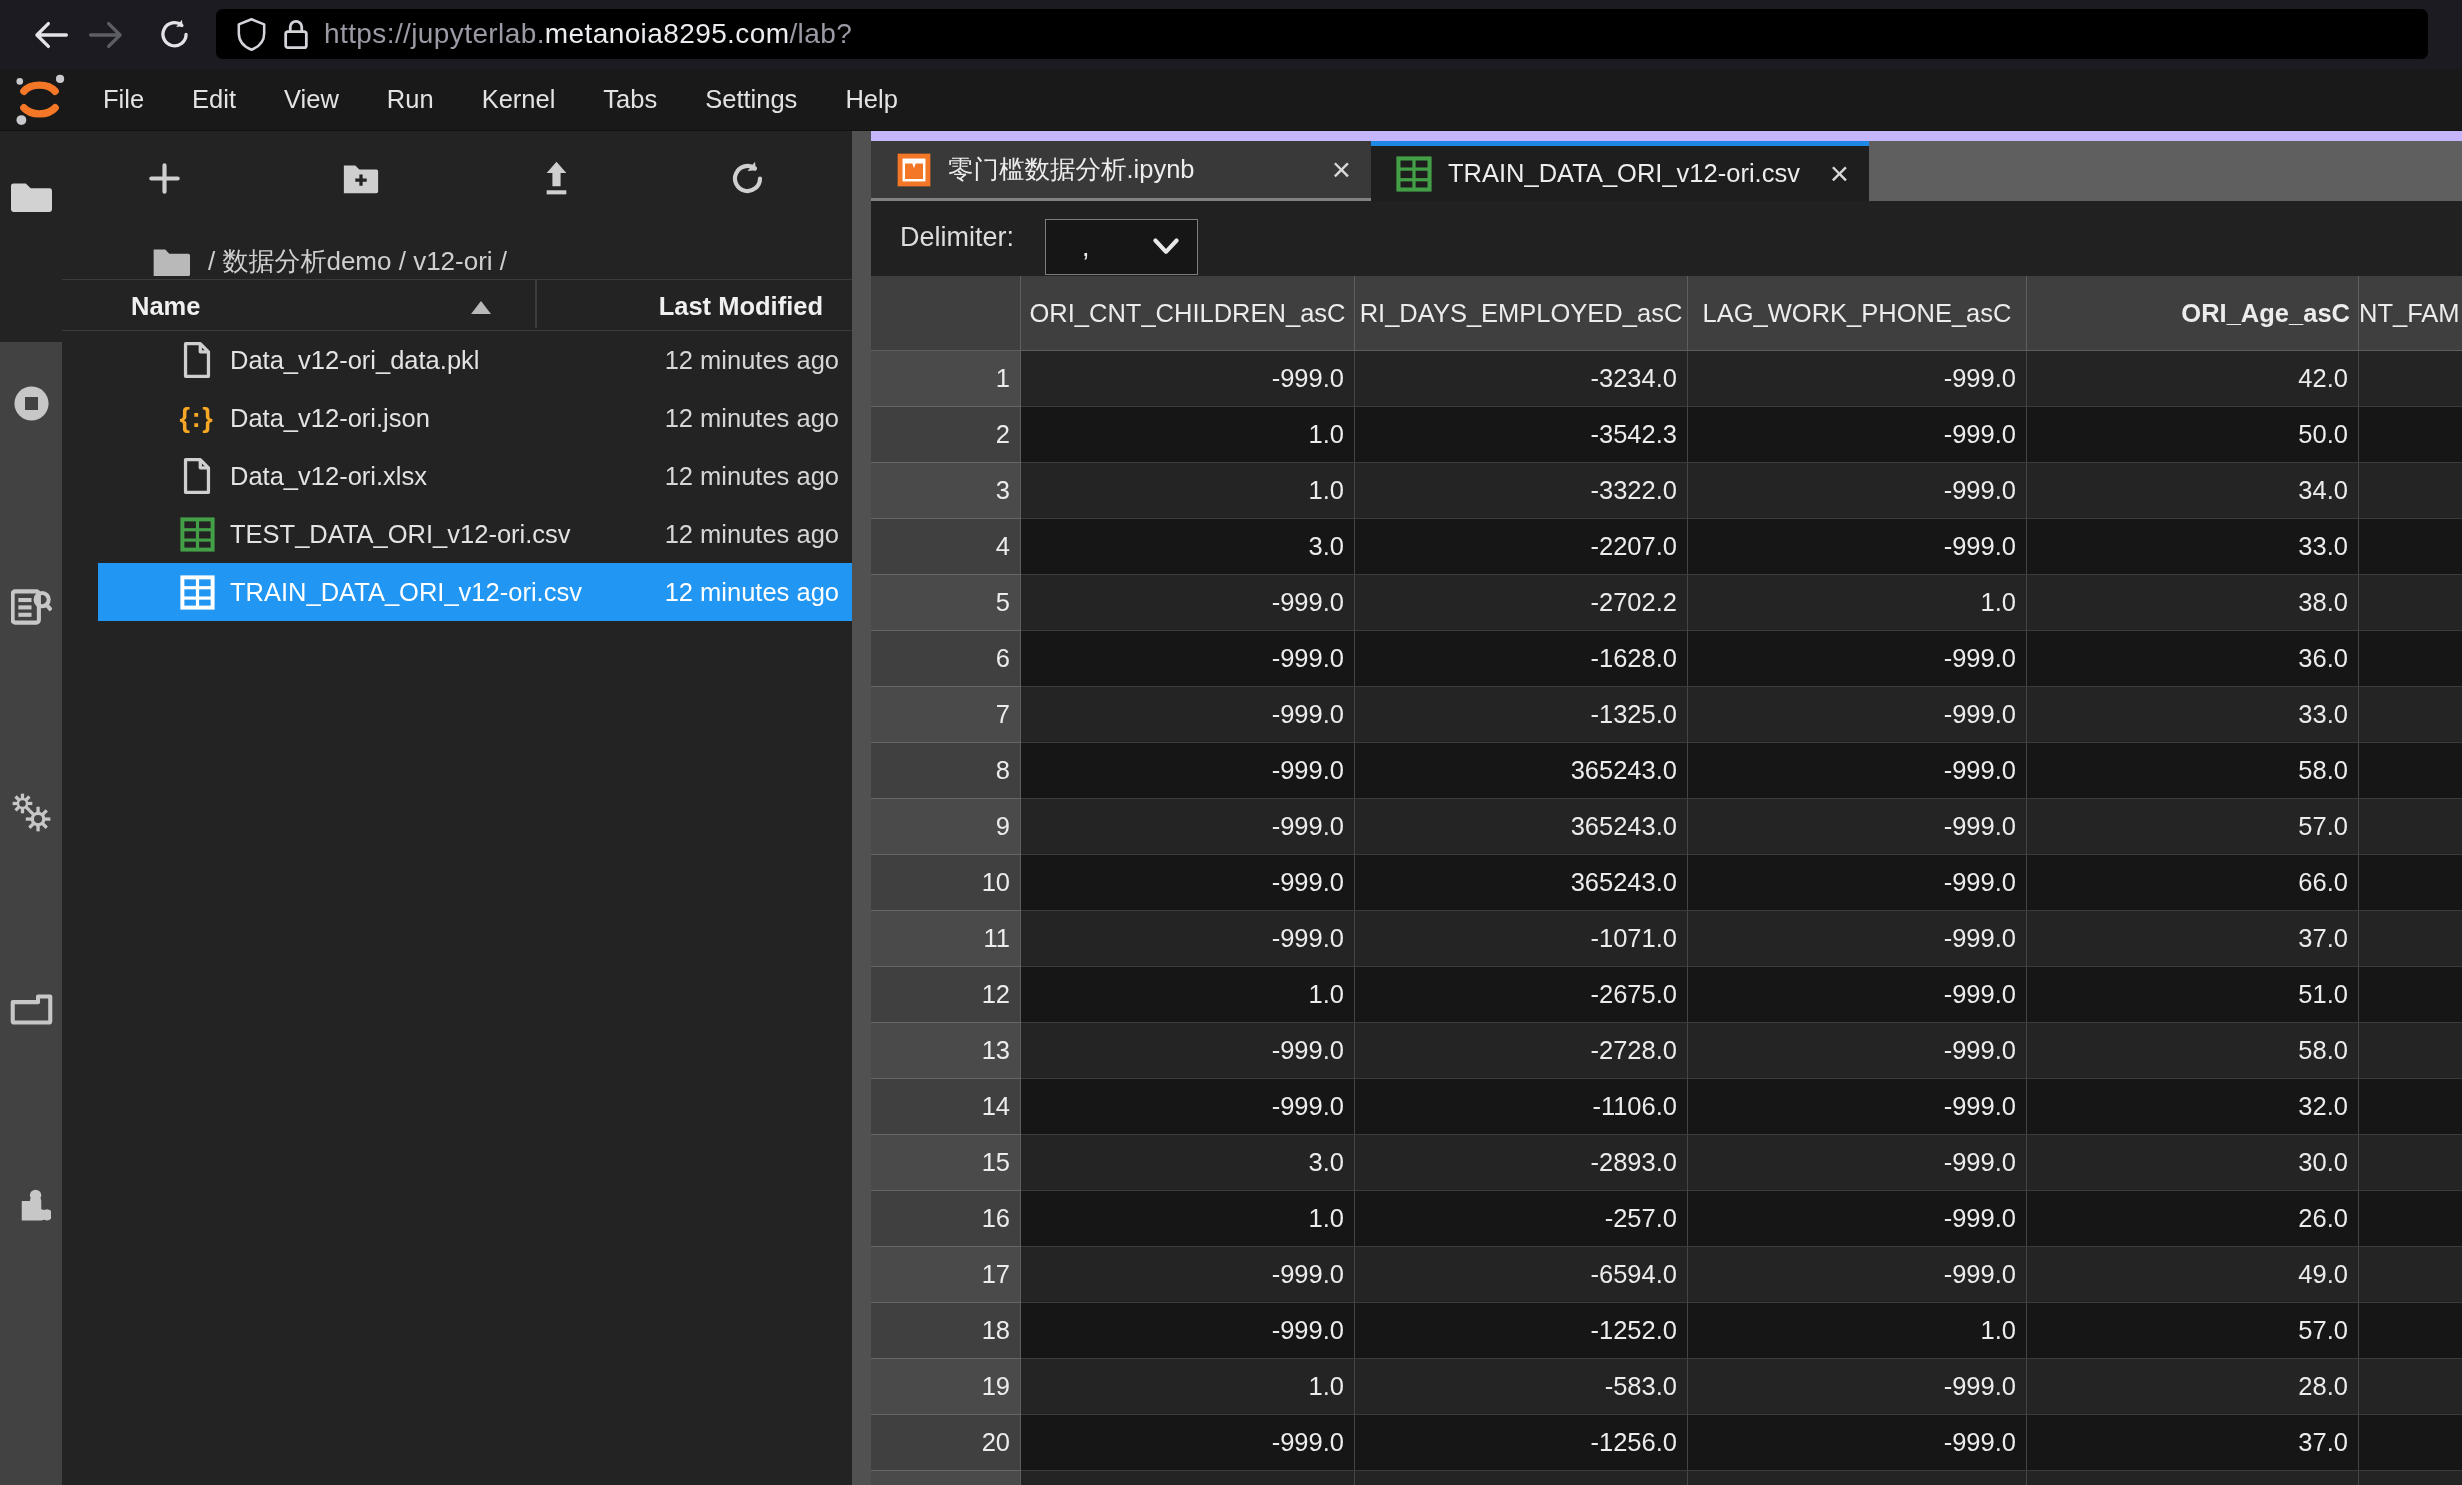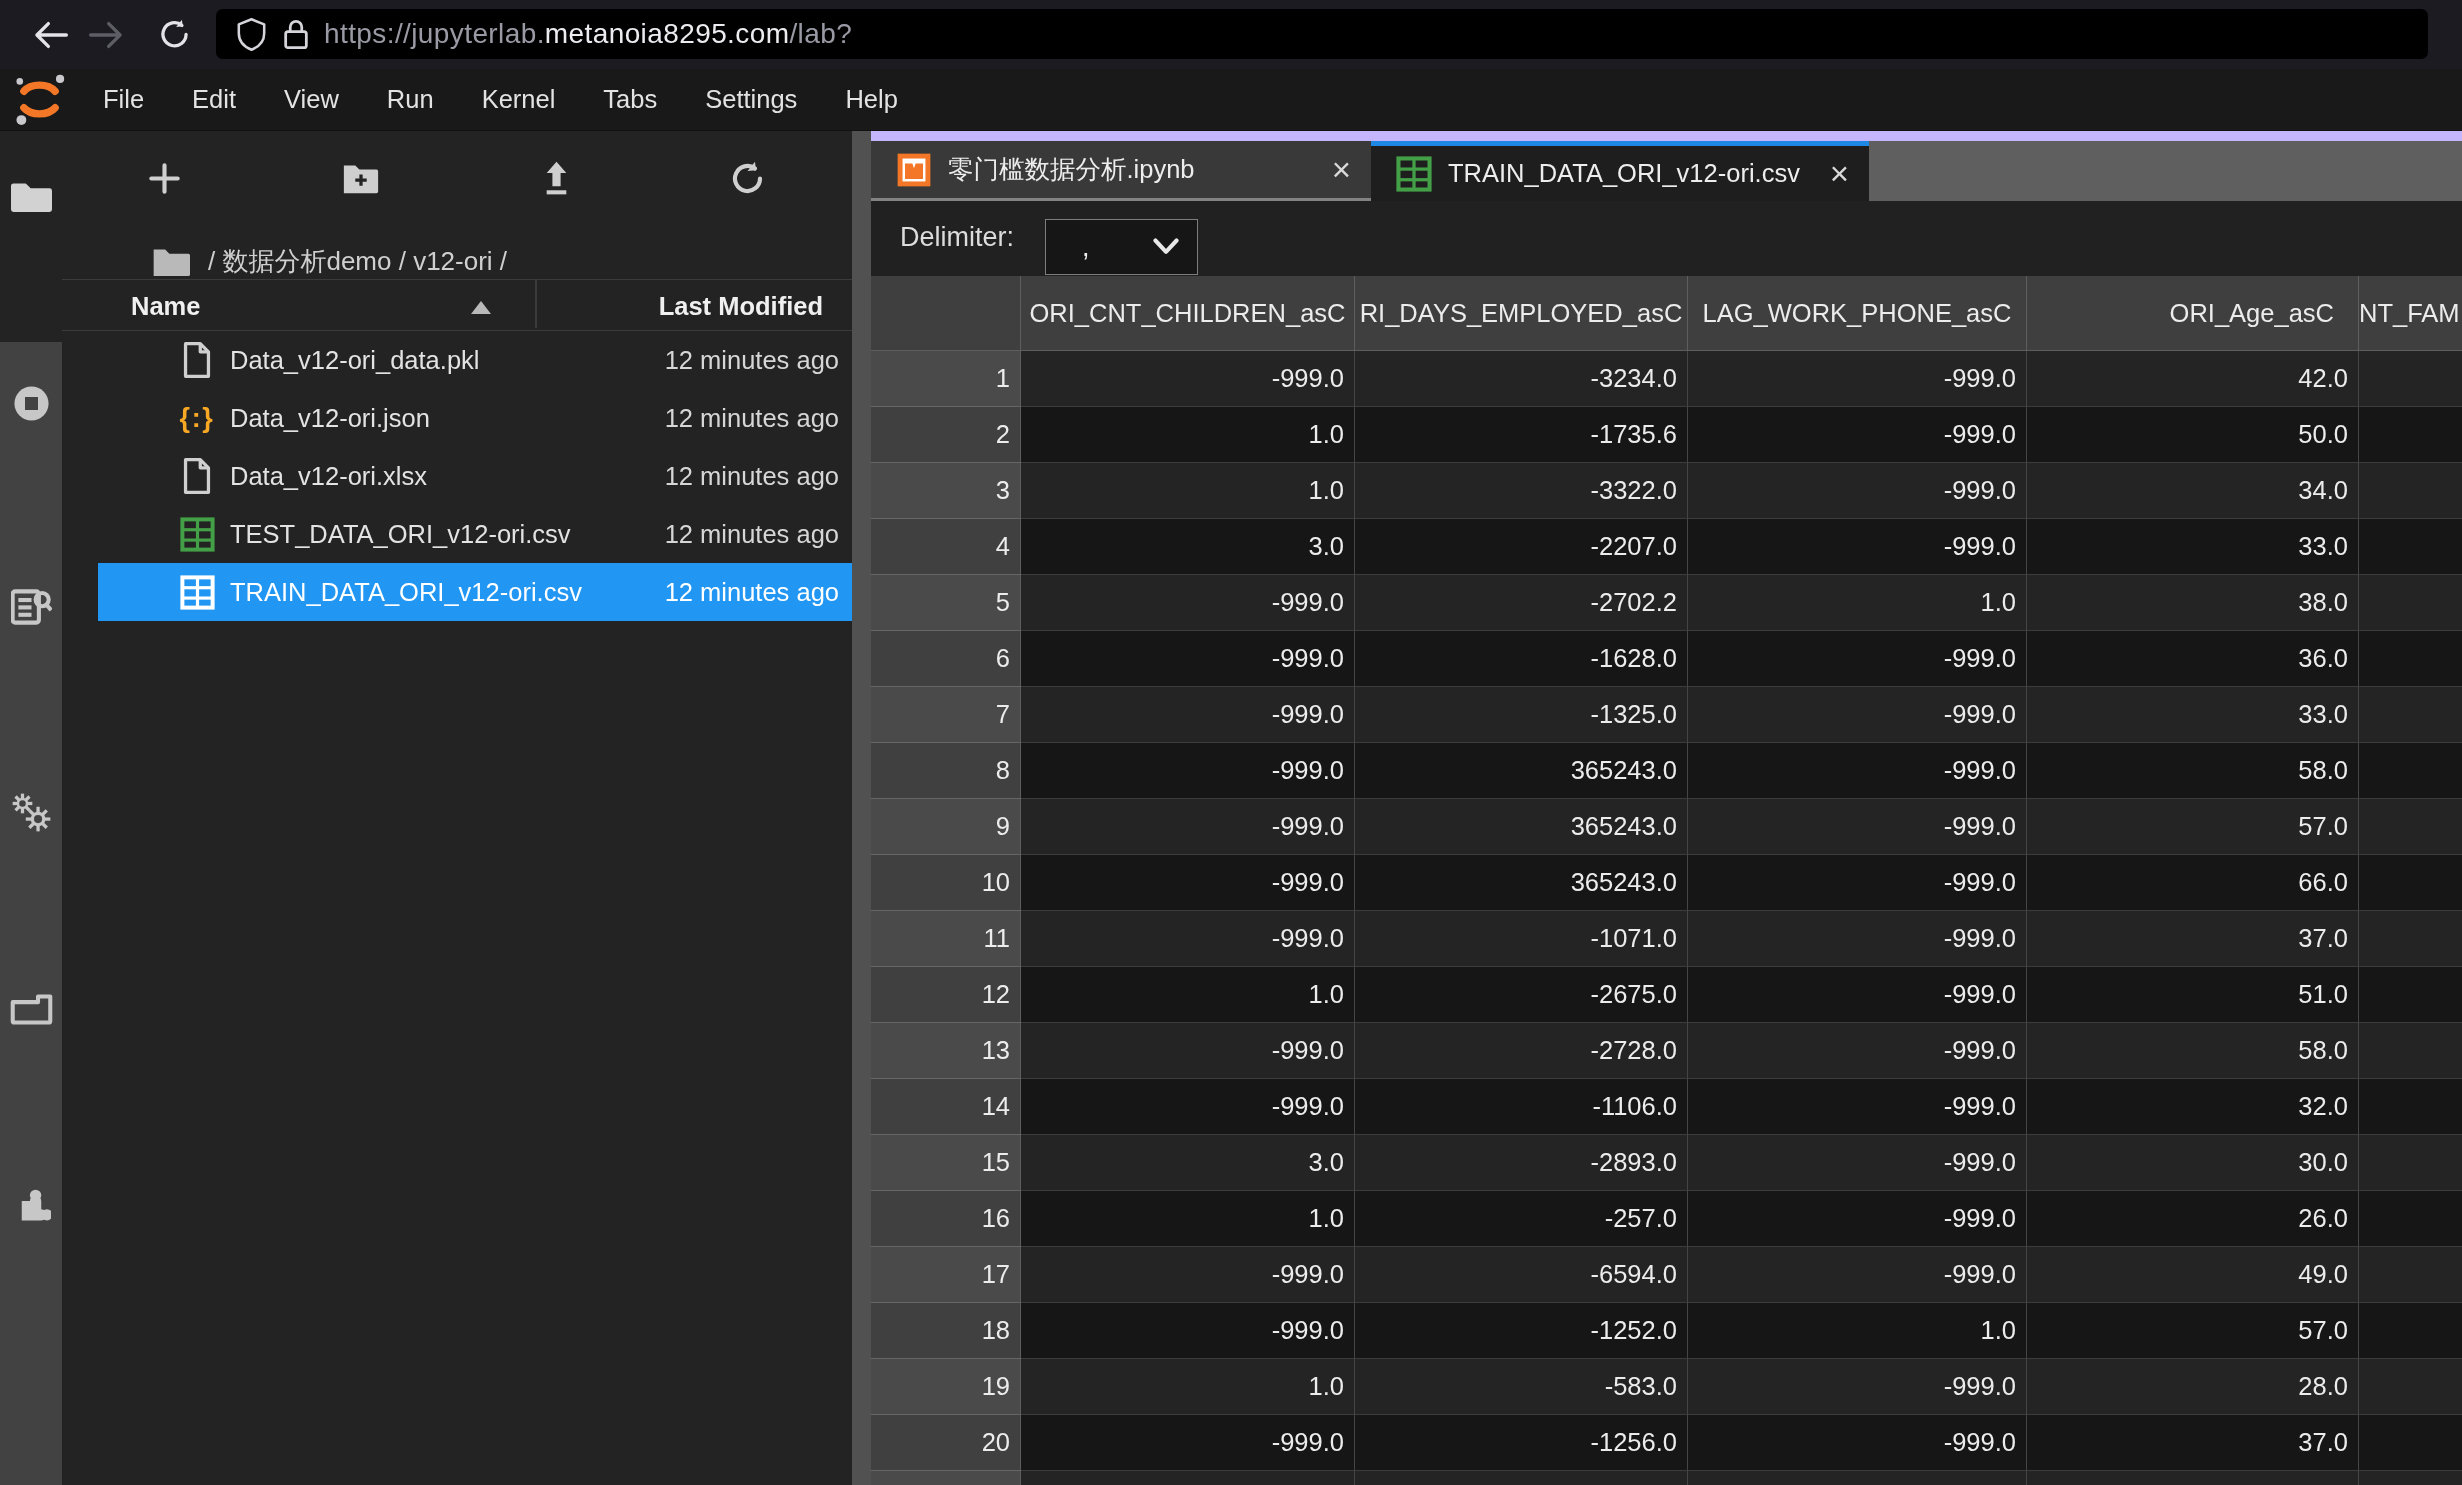--- a/index.html
+++ b/index.html
@@ -82,21 +82,21 @@
     padding-right:10px; border-right:1.6px solid #454545; border-bottom:1.6px solid #3c3c3c; overflow:hidden; }
   .cell.c0 { background:#404040; border-right:1.6px solid #5e5e5e; border-bottom:1.6px solid #666666; }
   .grid-row.odd  .cell.c0 { background:#4a4a4a; }
   .grid-row.odd  .cell { background-color:#242424; }
   .grid-row.odd  .cell.c0 { background-color:#4a4a4a; }
   .grid-row.even .cell { background-color:#161616; }
   .grid-row.even .cell.c0 { background-color:#404040; }
   .c0 { width:150px; } .c1 { width:334px; } .c2 { width:333px; } .c3 { width:339px; }
   .c4 { width:332px; } .c5 { flex:1; border-right:none !important; }
   .hcell.c1,.hcell.c2,.hcell.c3 { justify-content:center; }
-  .hcell.c4 { justify-content:flex-end; padding-right:24px; }
+  .hcell.c4 { justify-content:flex-end; padding-right:8px;font-weight:bold; }
   .hcell.c5 { justify-content:flex-start; }
   .grid-row.partial { height:16.4px; }
   .grid-row.partial .cell { border-bottom:none; }
 
   svg { display:block; }
 </style>
 </head>
 <body>
 
 <div id="app">
@@ -368,21 +368,21 @@
     <div class="cell c0">1</div>
     <div class="cell c1">-999.0</div>
     <div class="cell c2">-3234.0</div>
     <div class="cell c3">-999.0</div>
     <div class="cell c4">42.0</div>
     <div class="cell c5"></div>
   </div>
           <div class="grid-row even">
     <div class="cell c0">2</div>
     <div class="cell c1">1.0</div>
-    <div class="cell c2">-1735.6</div>
+    <div class="cell c2">-3542.3</div>
     <div class="cell c3">-999.0</div>
     <div class="cell c4">50.0</div>
     <div class="cell c5"></div>
   </div>
           <div class="grid-row odd">
     <div class="cell c0">3</div>
     <div class="cell c1">1.0</div>
     <div class="cell c2">-3322.0</div>
     <div class="cell c3">-999.0</div>
     <div class="cell c4">34.0</div>

